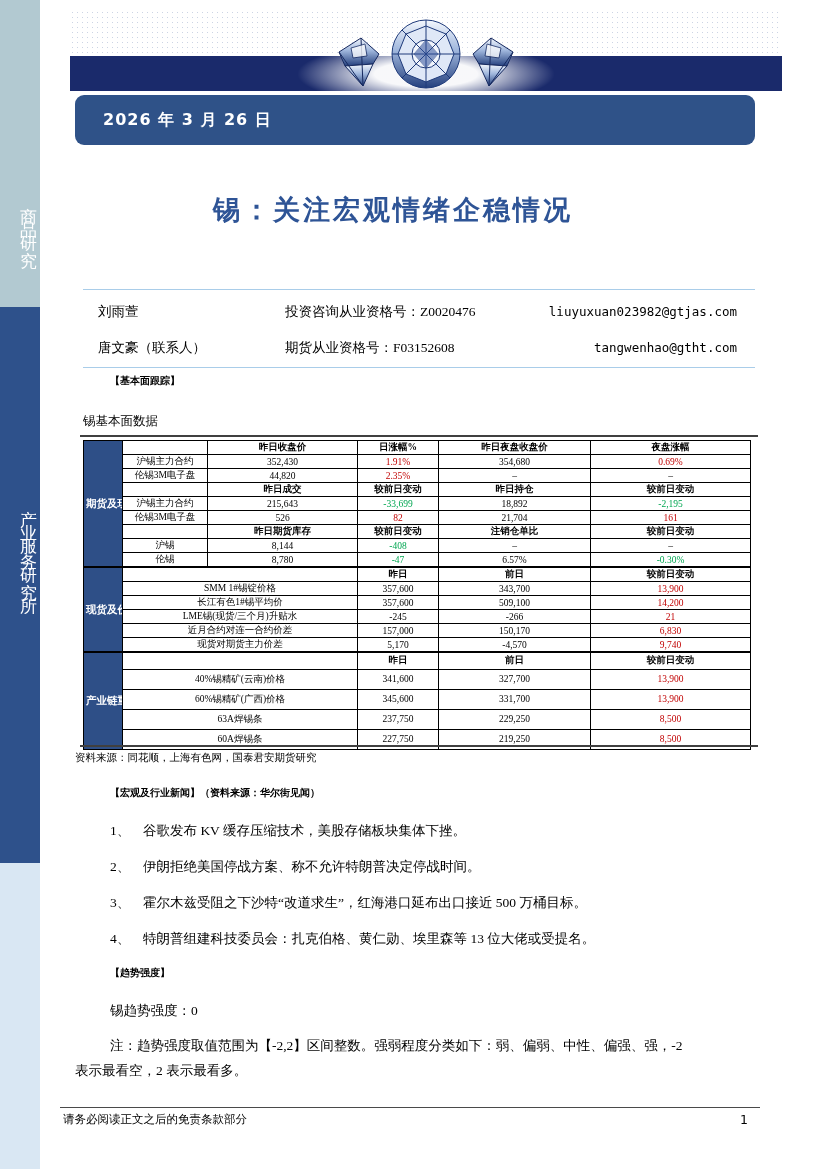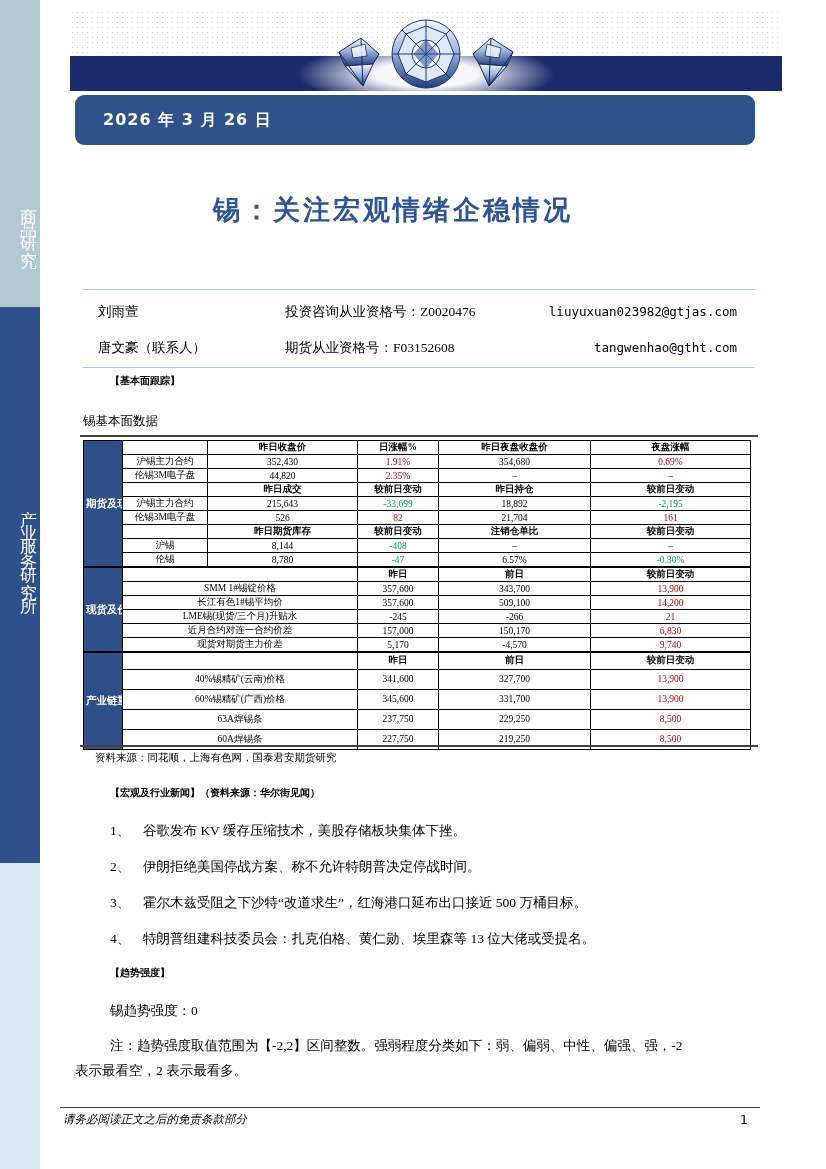--- a/index.html
+++ b/index.html
@@ -68,30 +68,30 @@
   .ftable tr.g3h{height:17px;}
   .gcell{
     background:#2e4f87;color:#fff;font-weight:bold;font-size:10.5px;
     white-space:normal;word-break:break-all;line-height:1.45;padding:0 7px;
   }
   .hd{font-weight:bold;}
   .pos{color:#c00000;}
   .neg{color:#00a651;}
   .gsep td{border-top:2px solid #000;}
   .hsep td{border-top:1.5px solid #000;}
-  .src{position:absolute;left:7px;top:751px;font-size:10.5px;margin-left:20px;}
+  .src{position:absolute;left:7px;top:751px;font-size:10.5px;}
   
   .news-item{position:absolute;left:42px;width:660px;font-size:13.5px;}
   .news-item .num{display:inline-block;width:33px;}
   .trend-val{position:absolute;left:42px;font-size:13.5px;}
   .note{position:absolute;left:7px;width:692px;font-size:13.5px;line-height:25px;}
   .note .l1{text-indent:35px;}
   
   .footrule{position:absolute;left:60px;top:1107px;width:700px;border-top:1.5px solid #4a4a4a;height:0;}
-  .foot-disc{position:absolute;left:63px;top:1112px;font-size:11.5px;font-style:italic;}
+  .foot-disc{position:absolute;left:63px;top:1112px;font-size:11.5px;}
   .foot-page{position:absolute;left:740px;top:1112px;font-size:12.5px;font-family:"DejaVu Sans",sans-serif;}
 </style>
 </head>
 <body>
 
 <div class="side side-top"></div>
 <div class="side side-mid"></div>
 <div class="side side-bot"></div>
 <div class="vtext t1">商品研究</div>
 <div class="vtext t2">产业服务研究所</div>

